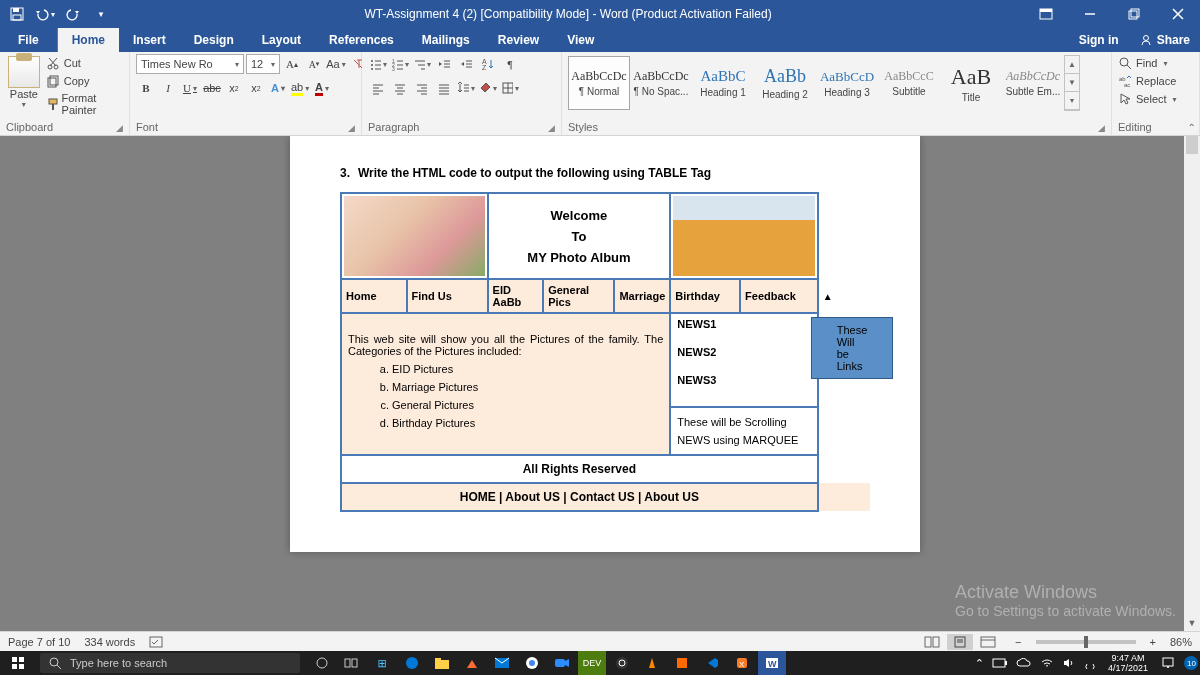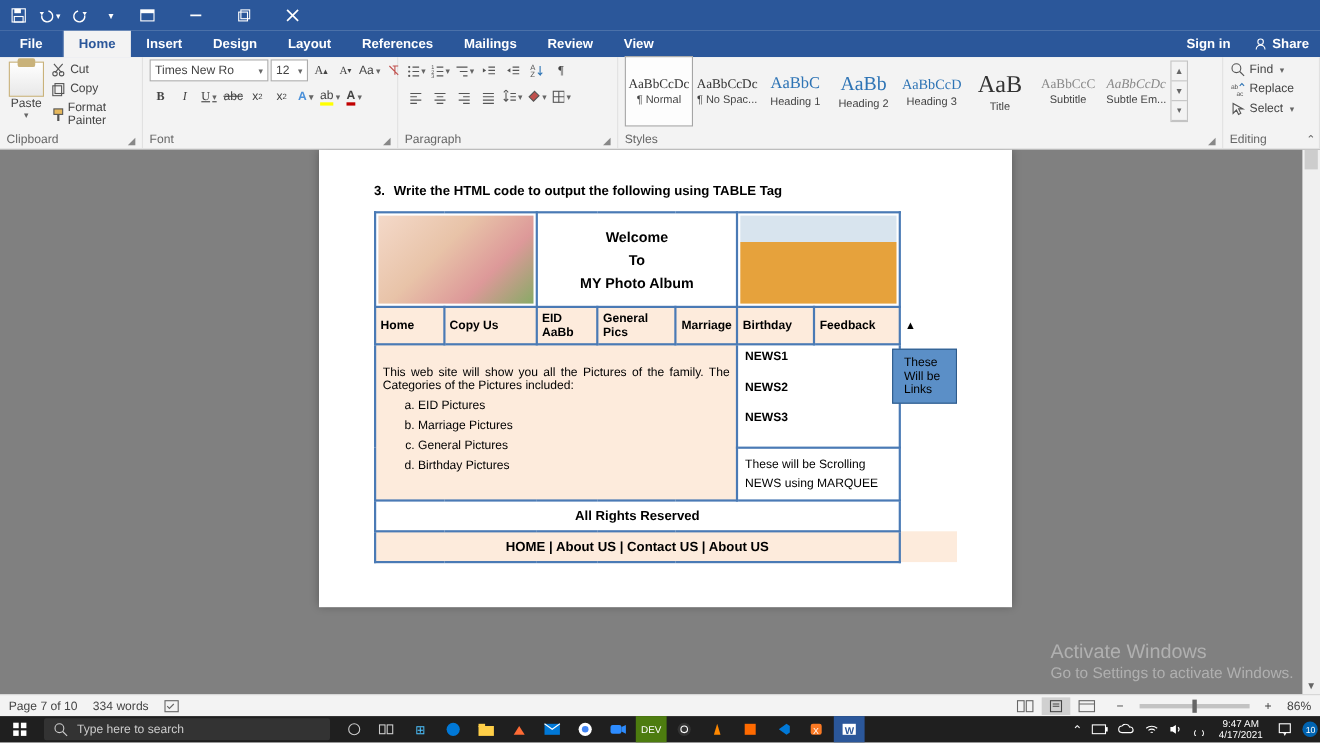--- a/index.html
+++ b/index.html
@@ -47,21 +47,21 @@
   .font-btn{width:20px;height:20px;display:flex;align-items:center;justify-content:center;}
   .font-bottom{display:flex;gap:2px;align-items:center;margin-top:4px;}
   .fb{width:20px;height:20px;display:flex;align-items:center;justify-content:center;border:1px solid transparent;}
   
   
   .para-top,.para-bottom{display:flex;gap:2px;align-items:center;}
   .para-bottom{margin-top:4px;}
   
   
   .styles-gallery{display:flex;gap:0;align-items:center;height:58px;}
-  .style-item{width:62px;height:64px;border:1px solid transparent;display:flex;flex-direction:column;align-items:center;justify-content:center;cursor:pointer;}
+  .style-item{width:62px;height:54px;border:1px solid transparent;display:flex;flex-direction:column;align-items:center;justify-content:center;cursor:pointer;}
   .style-item.sel{border:1px solid #a5a5a5;background:#fdfdfd;}
   .style-prev{font-family:'Times New Roman',serif;}
   .style-name{font-size:10px;color:#444;margin-top:2px;}
   .style-scroll{width:16px;height:56px;border:1px solid #c3c3c3;display:flex;flex-direction:column;}
   .style-scroll div{flex:1;display:flex;align-items:center;justify-content:center;font-size:8px;color:#666;border-bottom:1px solid #c3c3c3;}
   
   
   .editing div{display:flex;align-items:center;gap:4px;padding:2px 0;}
   
   .ribbon-collapse{position:absolute;right:4px;bottom:2px;font-size:10px;color:#666;}
@@ -82,24 +82,24 @@
   .tbl td{border:2px solid #4a7ab5;padding:4px 6px;vertical-align:middle;}
   .hdr-row td{height:76px;margin-top:48px;}
   .img-ph{width:100%;height:80px;background:linear-gradient(135deg,#f4d9c9 0%,#e8c3a8 40%,#d99 70%,#8a6 100%);position:relative;}
   .img-ph2{width:100%;height:80px;background:linear-gradient(180deg,#d8e4ee 0%,#d8e4ee 30%,#e6a23c 30%,#e6a23c 100%);position:relative;}
   .welcome-cell{text-align:center;font-weight:bold;font-size:13px;}
   .welcome-cell div{margin:6px 0;}
   .nav-row td{background:#fdebdc;font-weight:bold;font-size:11px;padding:4px;}
   .body-left{background:#fdebdc;font-size:11px;padding:6px 8px;vertical-align:top;}
   .body-left p{margin-bottom:6px;}
   .body-left ol{margin-left:28px;}
-  .body-left li{margin:6px 4px;}
+  .body-left li{margin:6px 16px;}
   .news-col{font-weight:bold;font-size:11px;vertical-align:top;padding:6px;}
   .news-col div{margin-bottom:16px;}
-  .callout1{position:absolute;background:#5b8fc7;border:1px solid #2e5a8a;color:#000;font-size:11px;padding:6px 10px;}
+  .callout1{position:absolute;background:#5b8fc7;border:1px solid #2e5a8a;color:#000;font-size:11px;padding:6px 25px;}
   .callout2{font-size:11px;margin-top:34px;}
   .footer-row td{text-align:center;font-weight:bold;font-size:12px;padding:6px;}
   .footer-row2 td{background:#fdebdc;text-align:center;font-weight:bold;font-size:12px;padding:6px;}
   
   .activate{position:absolute;right:24px;bottom:56px;color:#b0b0b0;font-size:14px;}
   .activate .t1{font-size:18px;}
   
   
   .status-bar{position:absolute;left:0;right:0;bottom:24px;height:20px;background:#f3f3f3;border-top:1px solid #d4d4d4;display:flex;align-items:center;font-size:11px;color:#444;padding:0 8px;gap:14px;}
   .status-bar .spacer{flex:1;}
@@ -141,20 +141,21 @@
         <span class="dd-caret" style="color:#fff">▾</span>
       </div>
     <div class="qat-btn">
         <svg width="14" height="14" viewBox="0 0 14 14">
           <path d="M5 3 A5 5 0 1 0 11 7" fill="none" stroke="#fff" stroke-width="1.3"></path>
           <path d="M11 7 l2 -3 l-4 0 z" fill="#fff"></path>
         </svg>
       </div>
     <div class="qat-btn" style="font-size:9px;">▾</div>
   </div>
+  <div class="title-text">WT-Assignment 4 (2) [Compatibility Mode] - Word (Product Activation Failed)</div>
   <div class="title-bar-right">
     <div class="title-sys-btn">
         <svg width="14" height="12">
           <rect x="1" y="1" width="12" height="10" fill="none" stroke="#fff"></rect>
           <rect x="1" y="1" width="12" height="3" fill="#fff"></rect>
         </svg>
       </div>
     <div class="title-sys-btn">
         <svg width="12" height="12">
           <line x1="1" y1="6" x2="11" y2="6" stroke="#fff" stroke-width="1.5"></line>
@@ -411,26 +412,26 @@
           </div>
           <div class="style-item">
             <div class="style-prev" style="font-size: 18px; color: rgb(46, 116, 181);">AaBb</div>
             <div class="style-name">Heading 2</div>
           </div>
           <div class="style-item">
             <div class="style-prev" style="font-size: 13px; color: rgb(46, 116, 181);">AaBbCcD</div>
             <div class="style-name">Heading 3</div>
           </div>
           <div class="style-item">
+            <div class="style-prev" style="font-size: 12px; color: rgb(136, 136, 136);">AaBbCcC</div>
+            <div class="style-name">Subtitle</div>
+          </div>
+          <div class="style-item">
             <div class="style-prev" style="font-size: 22px; color: rgb(51, 51, 51);">AaB</div>
             <div class="style-name">Title</div>
-          </div>
-          <div class="style-item">
-            <div class="style-prev" style="font-size: 12px; color: rgb(136, 136, 136);">AaBbCcC</div>
-            <div class="style-name">Subtitle</div>
           </div>
           <div class="style-item">
             <div class="style-prev" style="font-size: 12px; color: rgb(136, 136, 136); font-style: italic;">AaBbCcDc</div>
             <div class="style-name">Subtle Em...</div>
           </div>
           <div class="style-scroll">
             <div>▲</div>
             <div>▼</div>
             <div>▾</div>
           </div>
@@ -488,21 +489,21 @@
             <div>To</div>
             <div>MY Photo Album</div>
           </td>
           <td colspan="2" style="width:28%;padding:2px;">
                 <div class="img-ph2"></div>
               </td>
           <td style="border:none;width:10%;"></td>
         </tr>
         <tr class="nav-row" id="nav-row">
               <td>Home</td>
-              <td>Copy Us</td>
+              <td>Find Us</td>
               <td>EID AaBb</td>
               <td>General Pics</td>
               <td>Marriage</td>
               <td>Birthday</td>
               <td>Feedback</td>
               <td style="border: none; background: transparent;"><span style="font-size:10px;">▲</span></td>
             </tr>
         <tr>
           <td colspan="5" rowspan="2" class="body-left">
             <p style="text-align:justify;"><span>This web site will show you all the Pictures of the family. The Categories of the Pictures included:</span></p>

